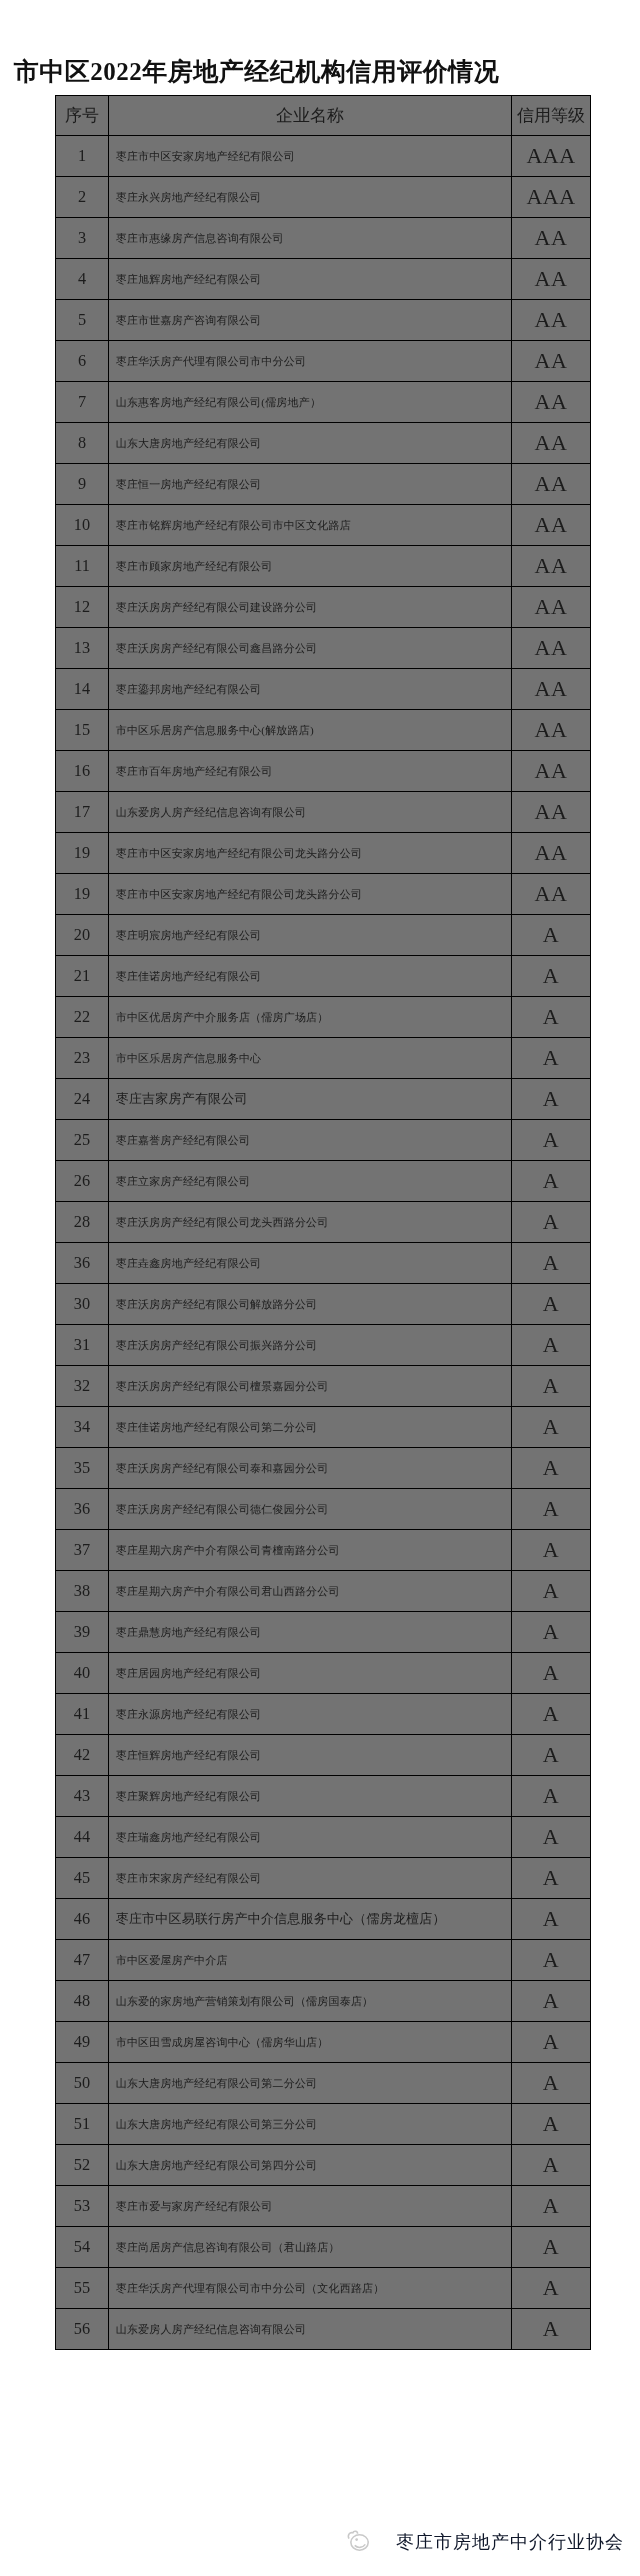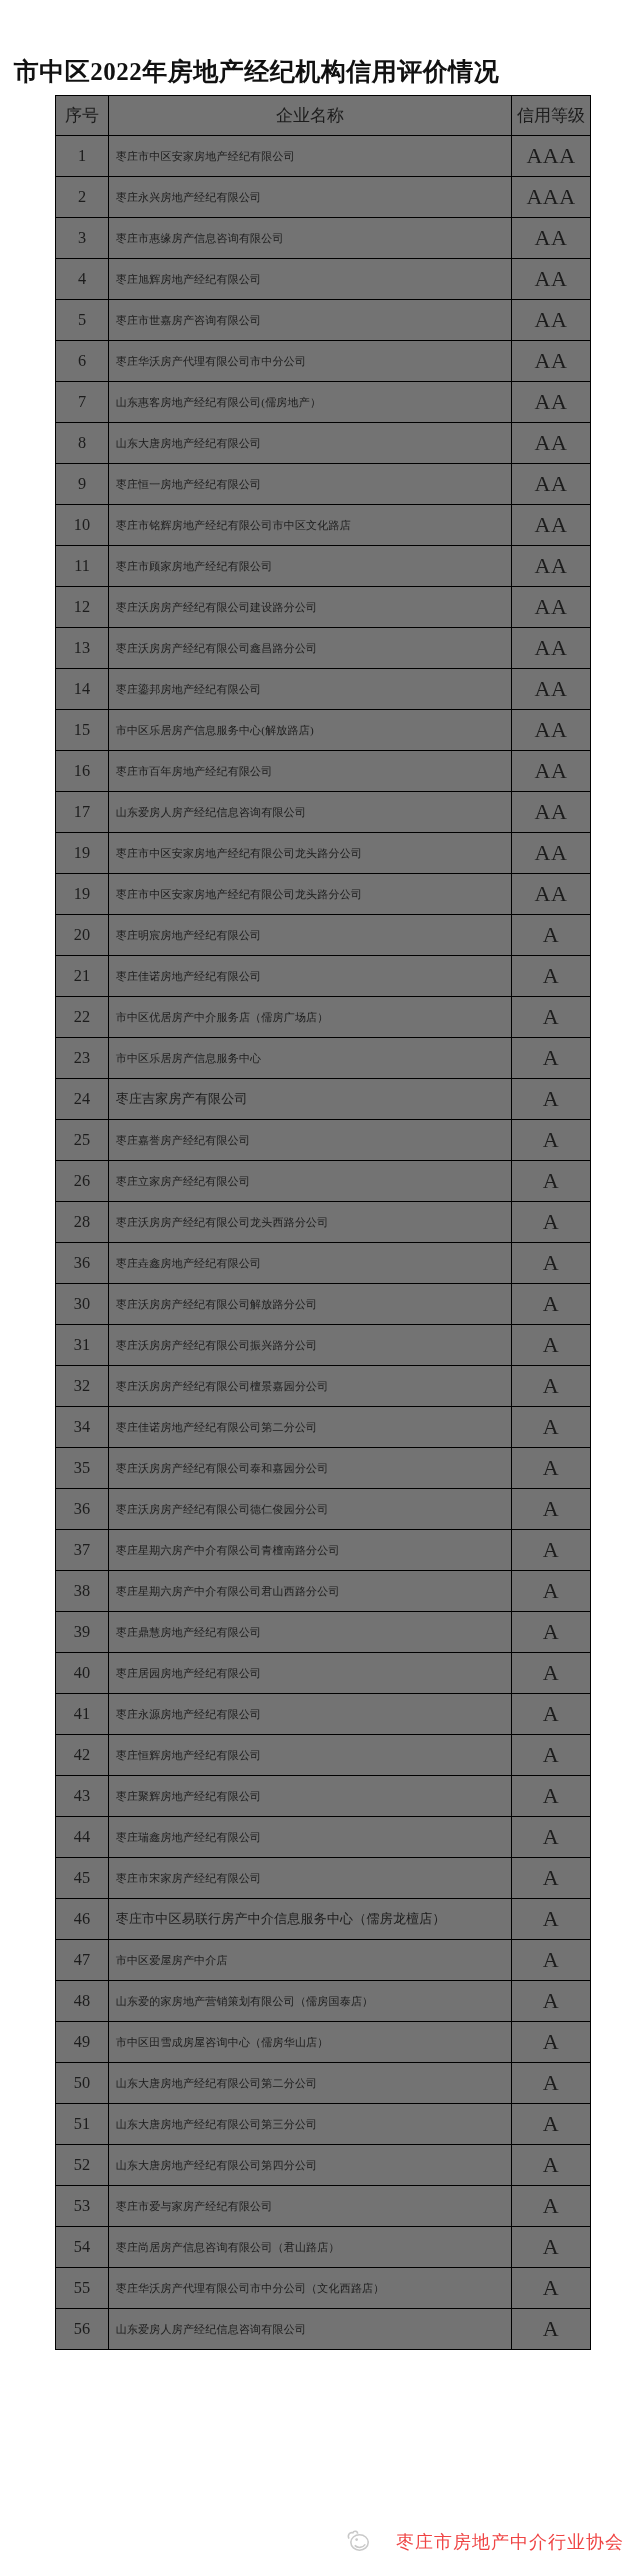--- a/index.html
+++ b/index.html
@@ -71,21 +71,21 @@
     font-size: 22px;
     letter-spacing: 0.5px;
   }
   .footer {
     position: absolute;
     top: 2529px;
     right: 17px;
     display: flex;
     align-items: center;
     gap: 21px;
-    color: #ef4444;
+    color: #0f172a;
   }
   .footer .assoc-name {
     font-size: 18px;
     letter-spacing: 1px;
     font-family: "Liberation Sans", "DejaVu Sans", sans-serif;
   }
   .footer .logo { flex: 0 0 auto; display: block; }
 </style>
 </head>
 <body>

